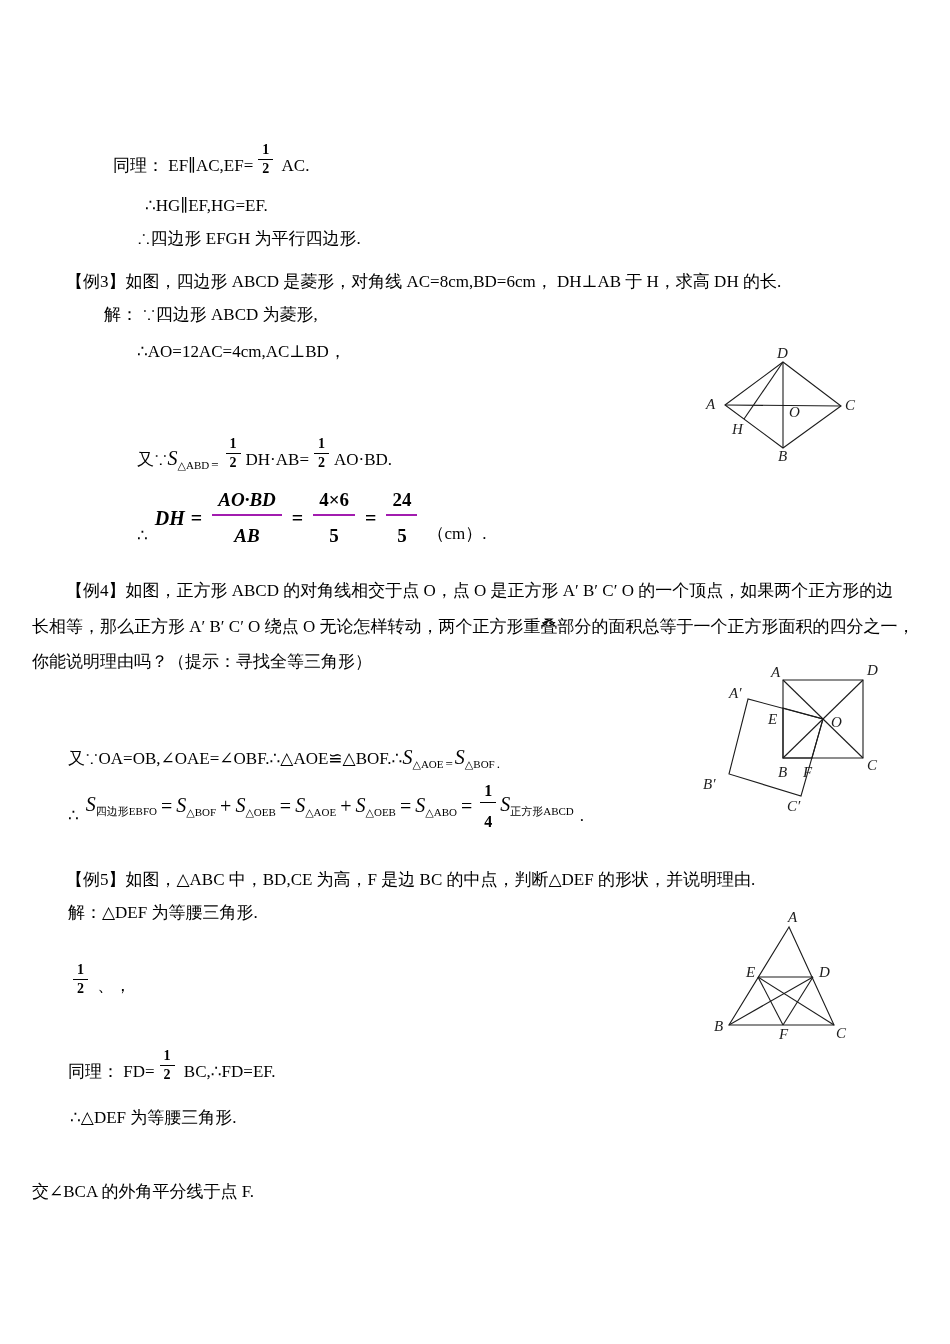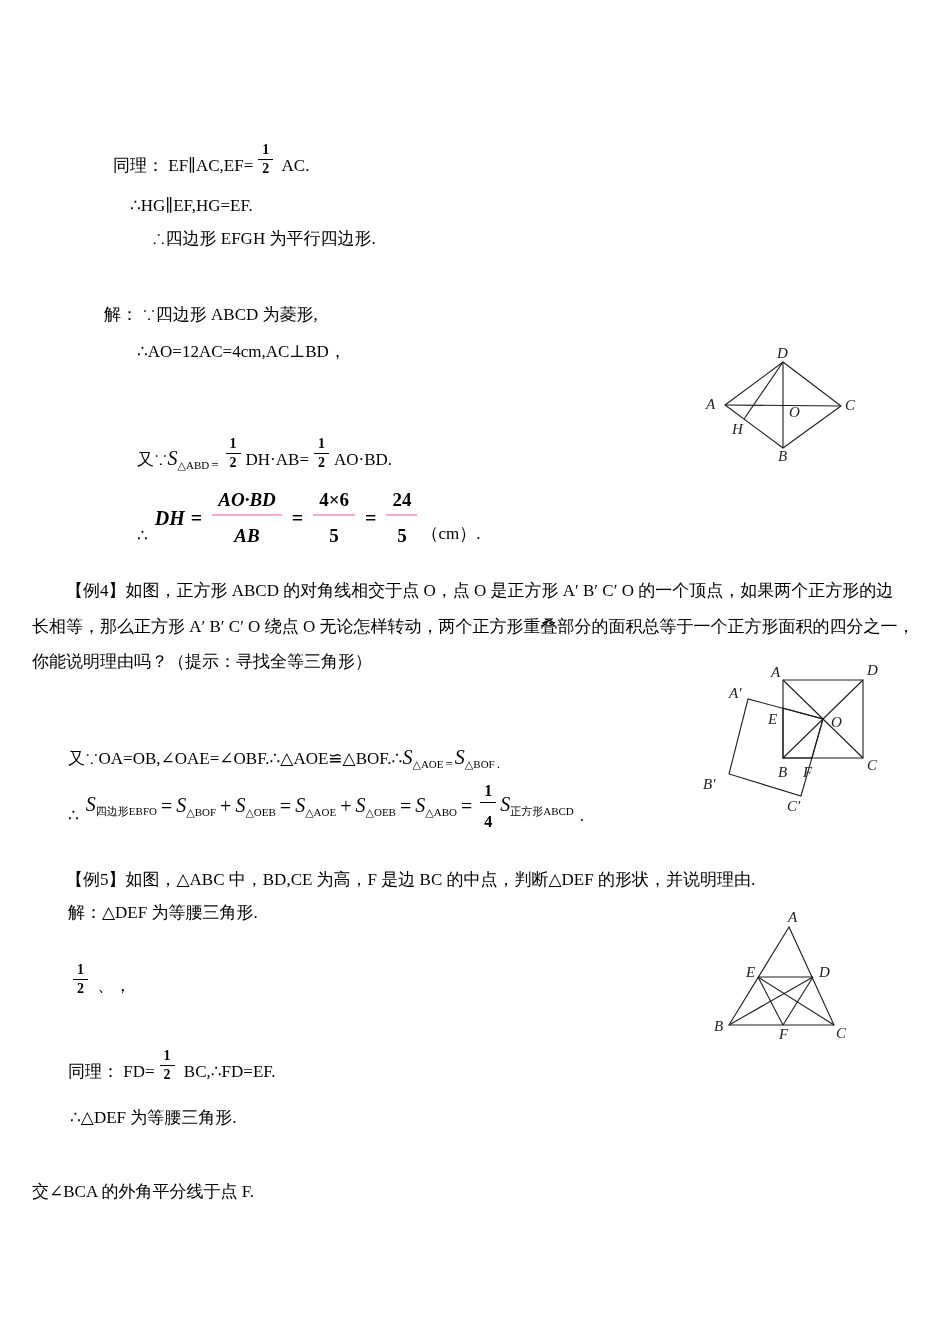--- a/index.html
+++ b/index.html
@@ -27,47 +27,48 @@
   .dline {
     position:absolute; display:flex; align-items:center;
     font-size:20px; white-space:nowrap;
   }
   .dvar { font-style:italic; font-weight:bold; }
   .dop  { font-weight:bold; margin:0 6px; }
   .dfrac {
     display:inline-flex; flex-direction:column; align-items:center;
     font-weight:bold; margin:0 4px; font-size:19px; line-height:1.1;
   }
-  .dfrac .num { padding:0 6px 3px; border-bottom:2px solid #f9a8d4; }
+  .dfrac .num { padding:0 6px 3px; border-bottom:2px solid #a21caf; }
   .dfrac .den { padding-top:10px; }
   .low { align-self:flex-end; font-size:17px; margin-right:7px; padding-bottom:2px; }
-  .unit { font-size:17px; font-weight:normal; font-style:normal; align-self:flex-end; padding-bottom:3px; margin-left:0; }
+  .unit { font-size:17px; font-weight:normal; font-style:normal; align-self:flex-end; padding-bottom:3px; margin-left:6px; }
   .sgrp { display:inline-block; }
   .sline .dop { margin:0 4px; font-weight:normal; }
   .smallfrac { font-size:16px; }
   .smallfrac .num { padding:0 4px 2px; border-bottom:1.5px solid #000; }
   
   .fig { position:absolute; }
   .fig line, .fig polygon, .fig polyline { stroke:#1c1c1c; stroke-width:1.1; fill:none; }
   .fig text {
     font-family:"Liberation Serif","DejaVu Serif",serif; font-style:italic;
     font-size:15px; fill:#1c1c1c; stroke:none;
   }
 </style>
 </head>
 <body>
 
 <div class="page">
 
   <div class="ln" style="left:113px; top:143px">
     <span>同理： EF∥AC,EF=</span><span class="frac"><span class="num">1</span><span class="den">2</span></span><span> AC.</span>
   </div>
-  <div class="ln" style="left:130px; top:196px">∴HG∥EF,HG=EF.</div>
-  <div class="ln" style="left:152px; top:229px">∴四边形 EFGH 为平行四边形.</div>
+  <div class="ln" style="left:145px; top:196px">∴HG∥EF,HG=EF.</div>
+  <div class="ln" style="left:137px; top:229px">∴四边形 EFGH 为平行四边形.</div>
 
+  <div class="ln" style="left:66px; top:272px">【例3】如图，四边形 ABCD 是菱形，对角线 AC=8cm,BD=6cm， DH⊥AB 于 H，求高 DH 的长.</div>
   <div class="ln" style="left:104px; top:305px">解： ∵四边形 ABCD 为菱形,</div>
   <div class="ln" style="left:137px; top:342px">∴AO=12AC=4cm,AC⊥BD，</div>
   <div class="ln" style="left:137px; top:437px">
     <span>又∵</span><span class="S">S</span><span class="ssub">△ABD</span><span class="loweq">=</span><span class="frac"><span class="num">1</span><span class="den">2</span></span><span>DH·AB=</span><span class="frac"><span class="num">1</span><span class="den">2</span></span><span>AO·BD.</span>
   </div>
   <div class="dline" style="left:137px; top:488px; height:60px">
     <span class="low">∴</span>
     <span class="dvar">DH</span>
     <span class="dop">=</span>
     <span class="dfrac">

